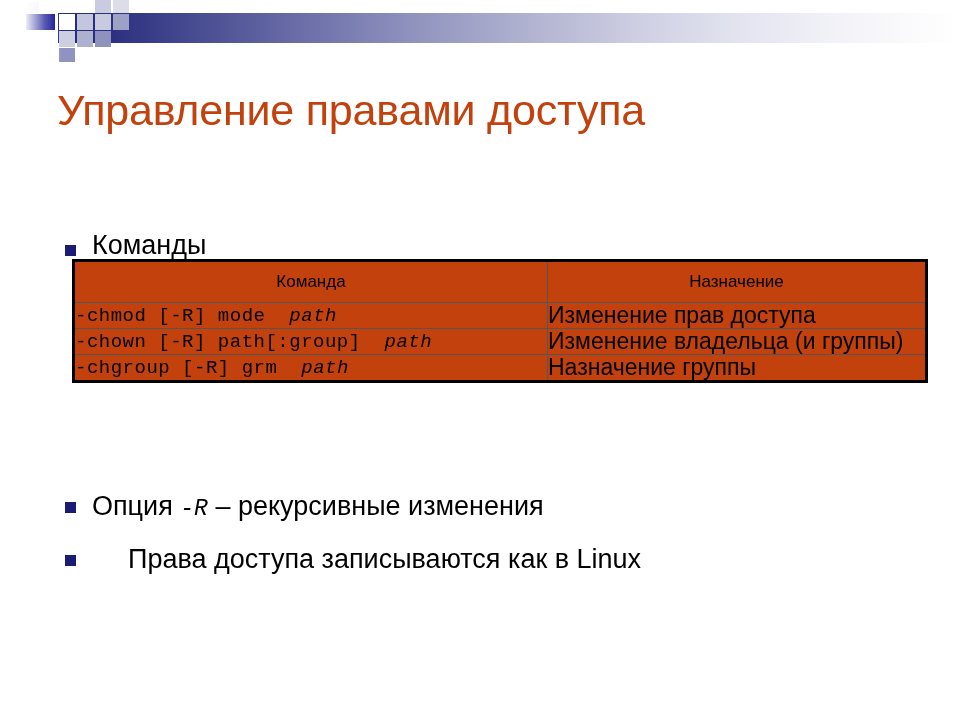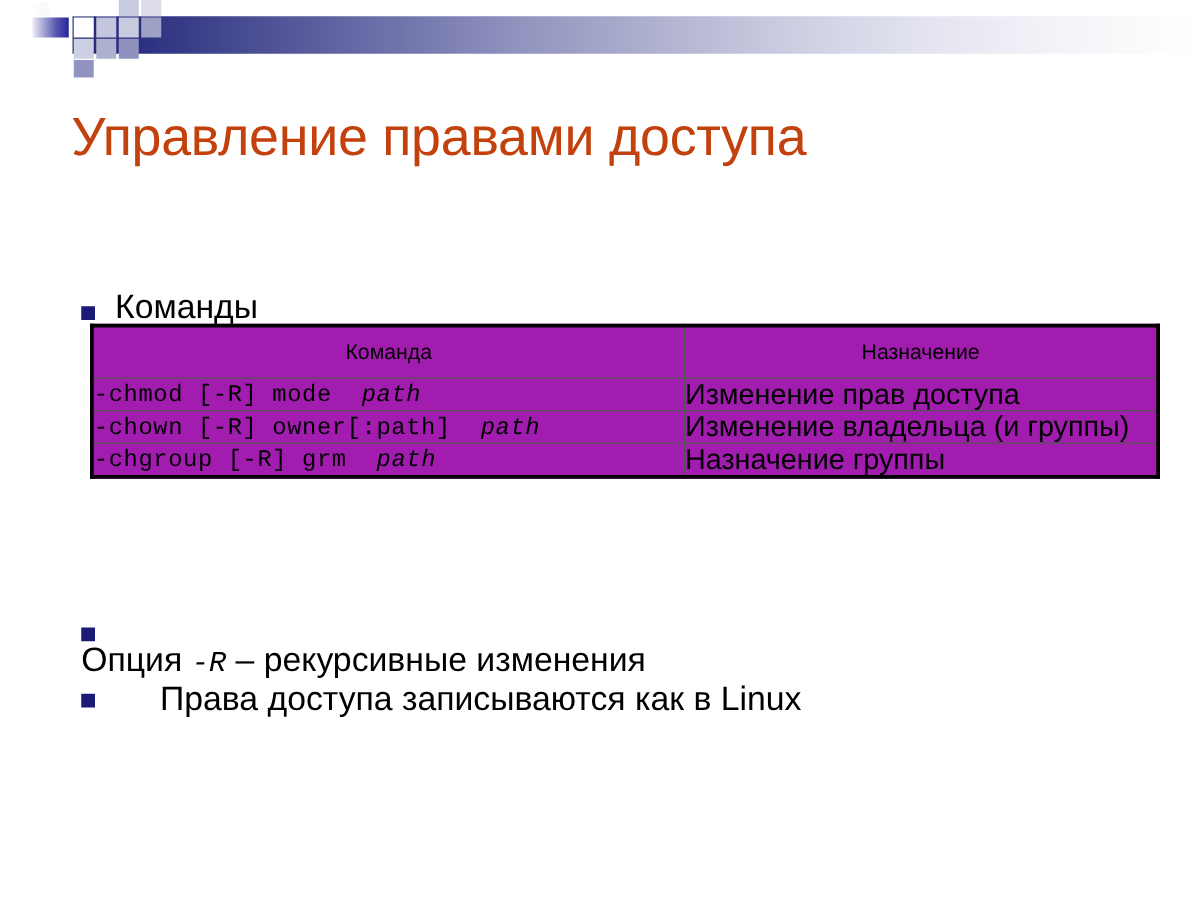--- a/index.html
+++ b/index.html
@@ -88,21 +88,20 @@
   }
   #bullet-commands {
     left: 65px;
     top: 230px;
     align-items: center;
   }
   #bullet-commands .bullet-marker { margin-top: 11px; }
   #bullet-option-r {
     left: 65px;
     top: 491px;
-    flex-direction: column;
   }
   #bullet-option-r .bullet-marker { margin-top: 11px; }
   #bullet-permissions {
     left: 65px;
     top: 544px;
     gap: 36px;
   }
   #bullet-permissions .bullet-marker { margin-top: 11px; }
 
   .mono-inline {
@@ -112,21 +111,21 @@
   }
 
   
   #commands-table {
     position: absolute;
     left: 72px;
     top: 259px;
     width: 853px;
     border-collapse: collapse;
     border: 3px solid #000000;
-    background: #a21caf;
+    background: #c2410c;
     table-layout: fixed;
   }
   #commands-table td,
   #commands-table th {
     border: 1px solid #555555;
     padding: 0;
     vertical-align: middle;
   }
   #commands-table th {
     font-weight: normal;
@@ -205,21 +204,21 @@
       <th>Команда</th>
       <th>Назначение</th>
     </tr>
   </thead>
   <tbody>
     <tr>
       <td class="cmd-cell"><span>-chmod [-R] mode </span><span class="arg">path</span></td>
       <td class="desc-cell">Изменение прав доступа</td>
     </tr>
     <tr>
-      <td class="cmd-cell"><span>-chown [-R] owner[:path] </span><span class="arg">path</span></td>
+      <td class="cmd-cell"><span>-chown [-R] path[:group] </span><span class="arg">path</span></td>
       <td class="desc-cell">Изменение владельца (и группы)</td>
     </tr>
     <tr>
       <td class="cmd-cell"><span>-chgroup [-R] grm </span><span class="arg">path</span></td>
       <td class="desc-cell">Назначение группы</td>
     </tr>
   </tbody>
 </table>
 
 <div class="bullet-row" id="bullet-option-r">

